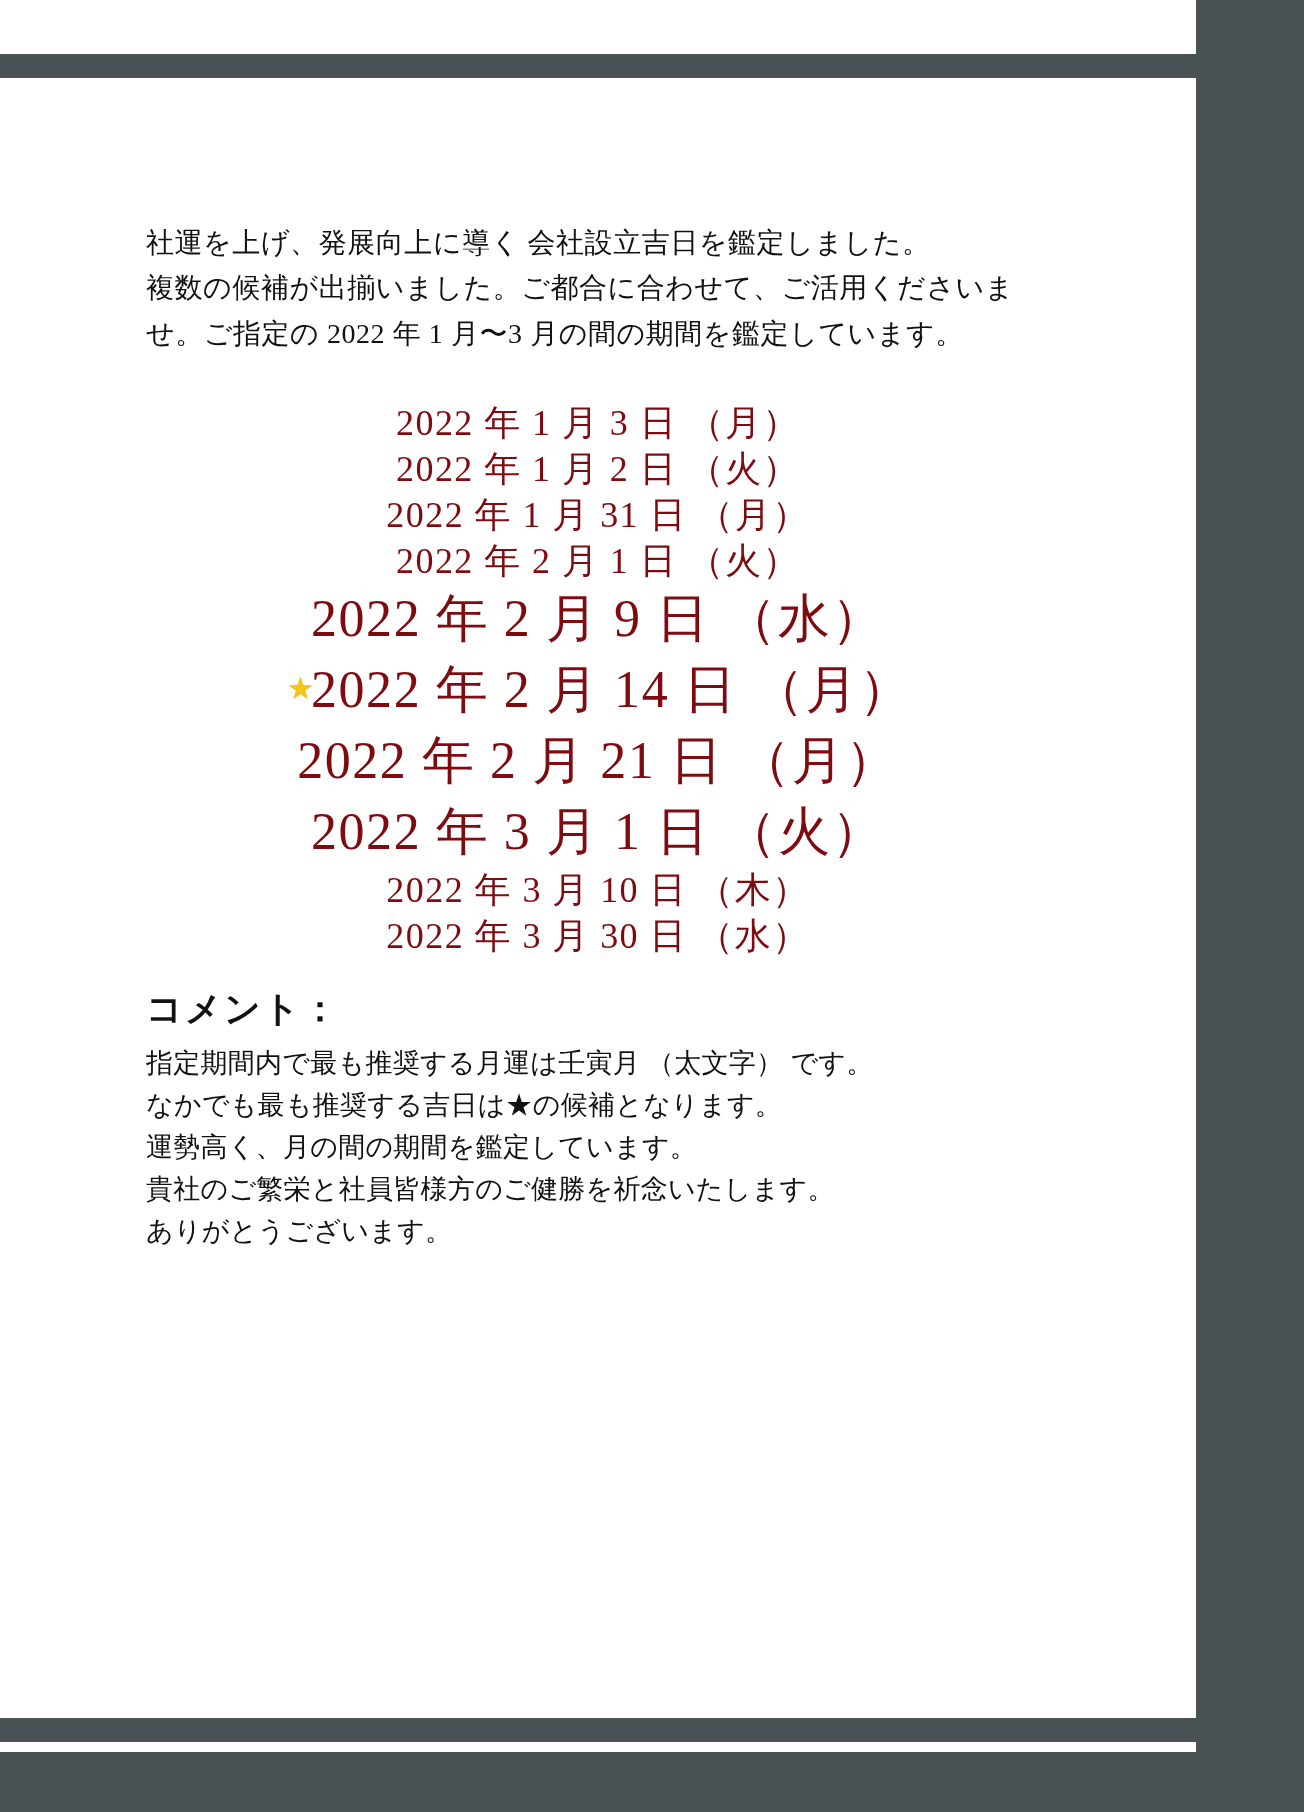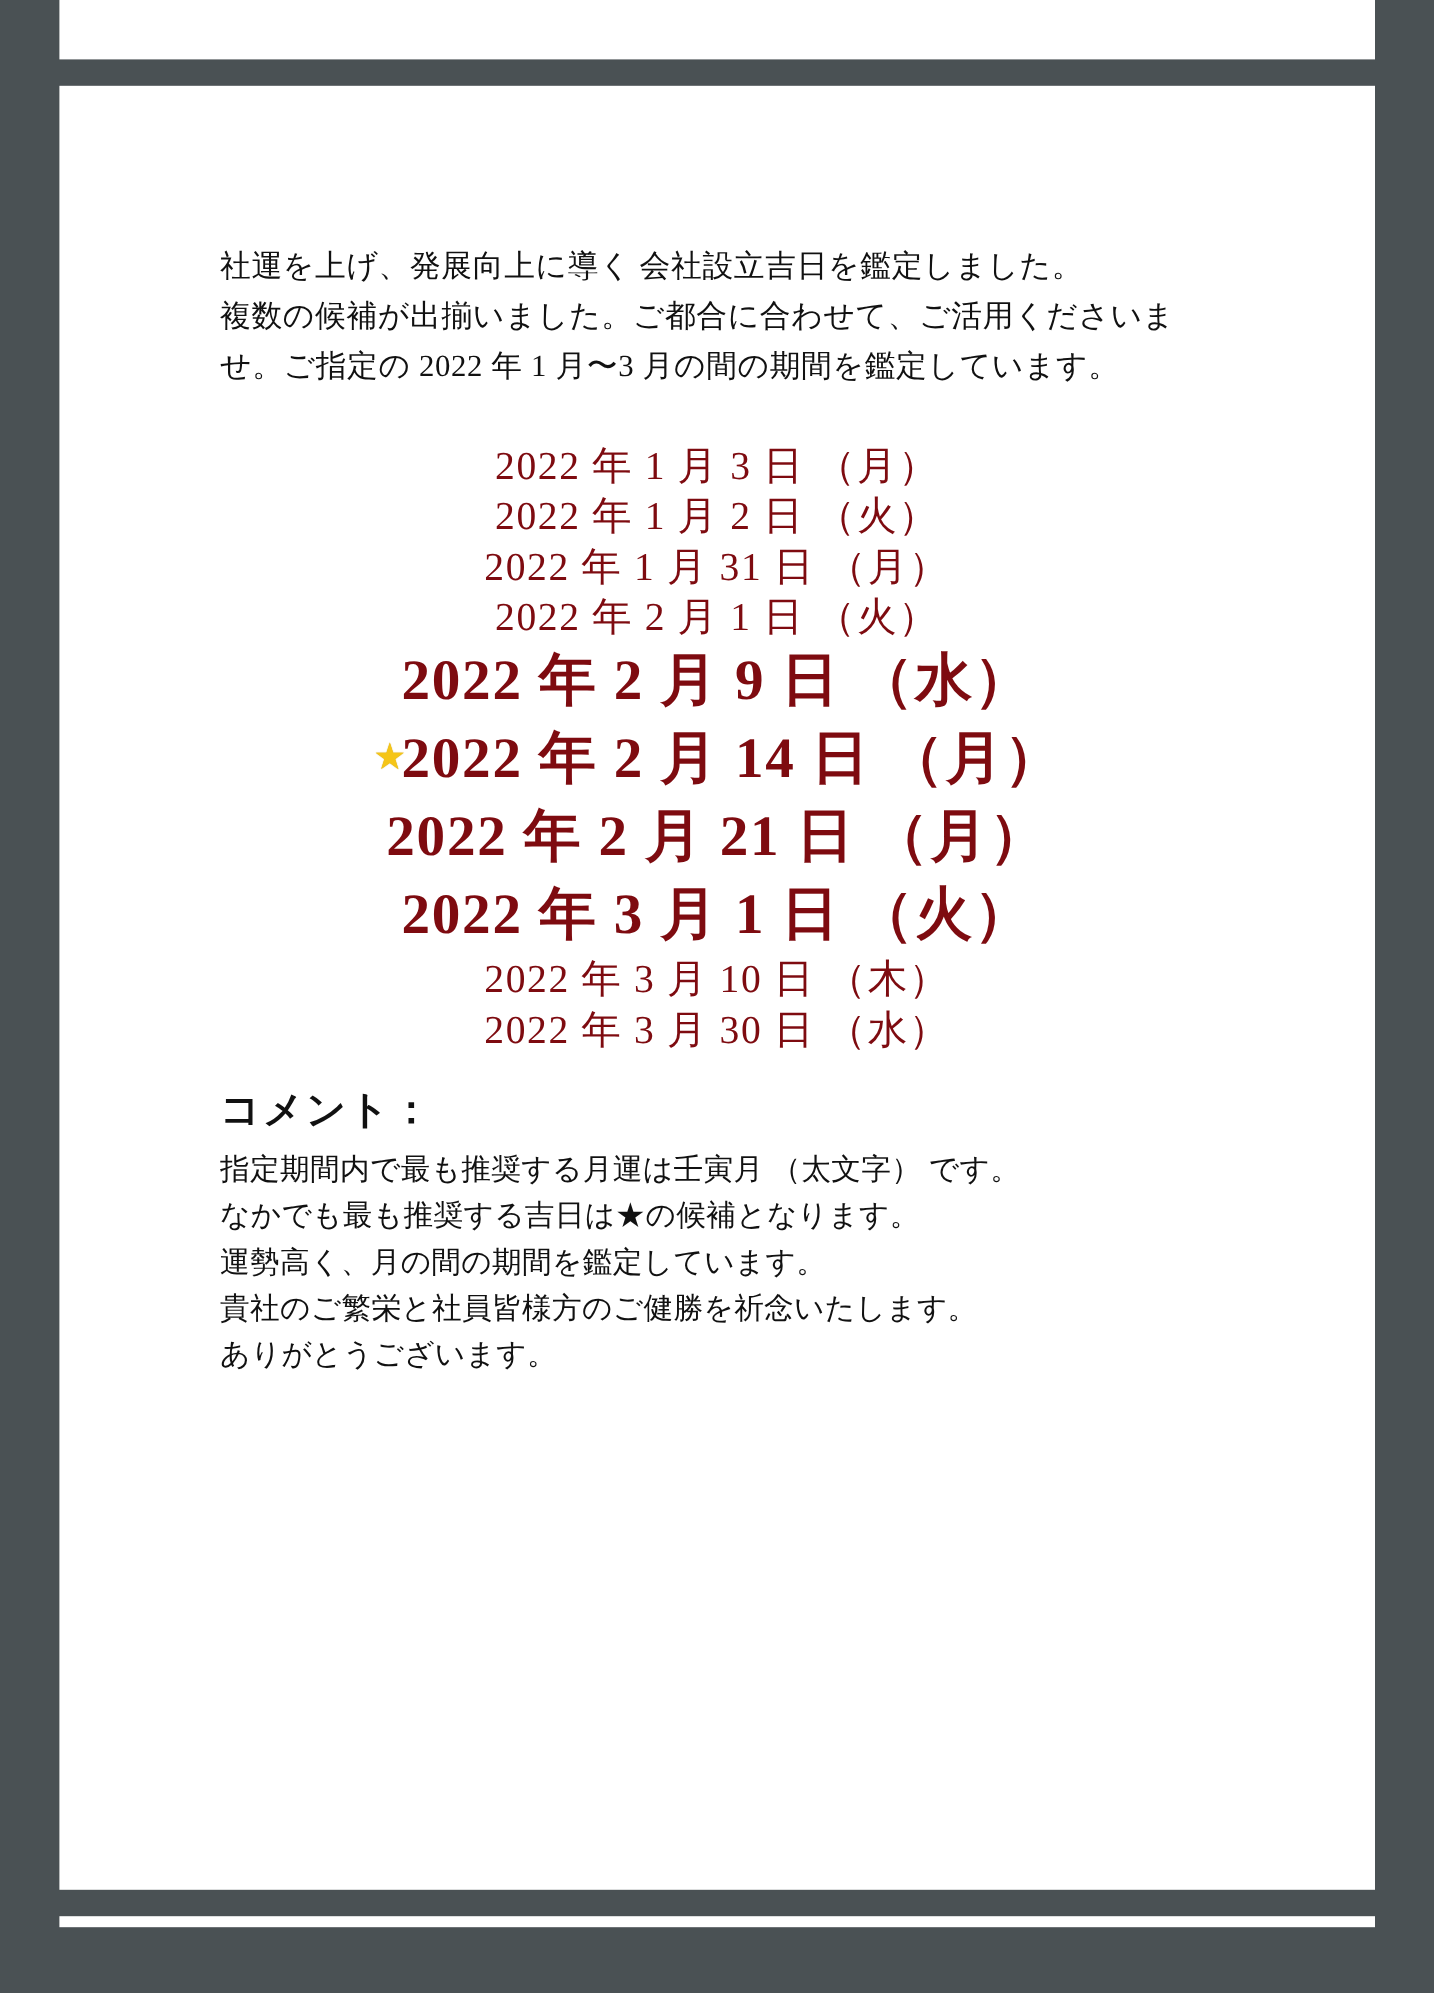--- a/index.html
+++ b/index.html
@@ -10,21 +10,21 @@
   body {
     width: 1304px;
     min-height: 1812px;
     font-family: "Liberation Serif", "DejaVu Serif", serif;
   }
 
   .page-stack {
     width: 1304px;
     display: flex;
     flex-direction: column;
-    align-items: center;
+    align-items: flex-start;
   }
 
   
   .page-sliver {
     width: 1196px;
     height: 54px;
     background: #ffffff;
     margin-top: 0;
   }
 
@@ -66,21 +66,21 @@
     white-space: nowrap;
   }
   .date-line.small {
     font-size: 36px;
     line-height: 1.28;
     font-weight: normal;
   }
   .date-line.big {
     font-size: 52px;
     line-height: 1.36;
-    font-weight: bold;
+    font-weight: normal;
     letter-spacing: 0.03em;
   }
 
   .star-wrap {
     position: relative;
     display: inline-block;
   }
   .star {
     color: #f5c518;
     font-size: 26px;

